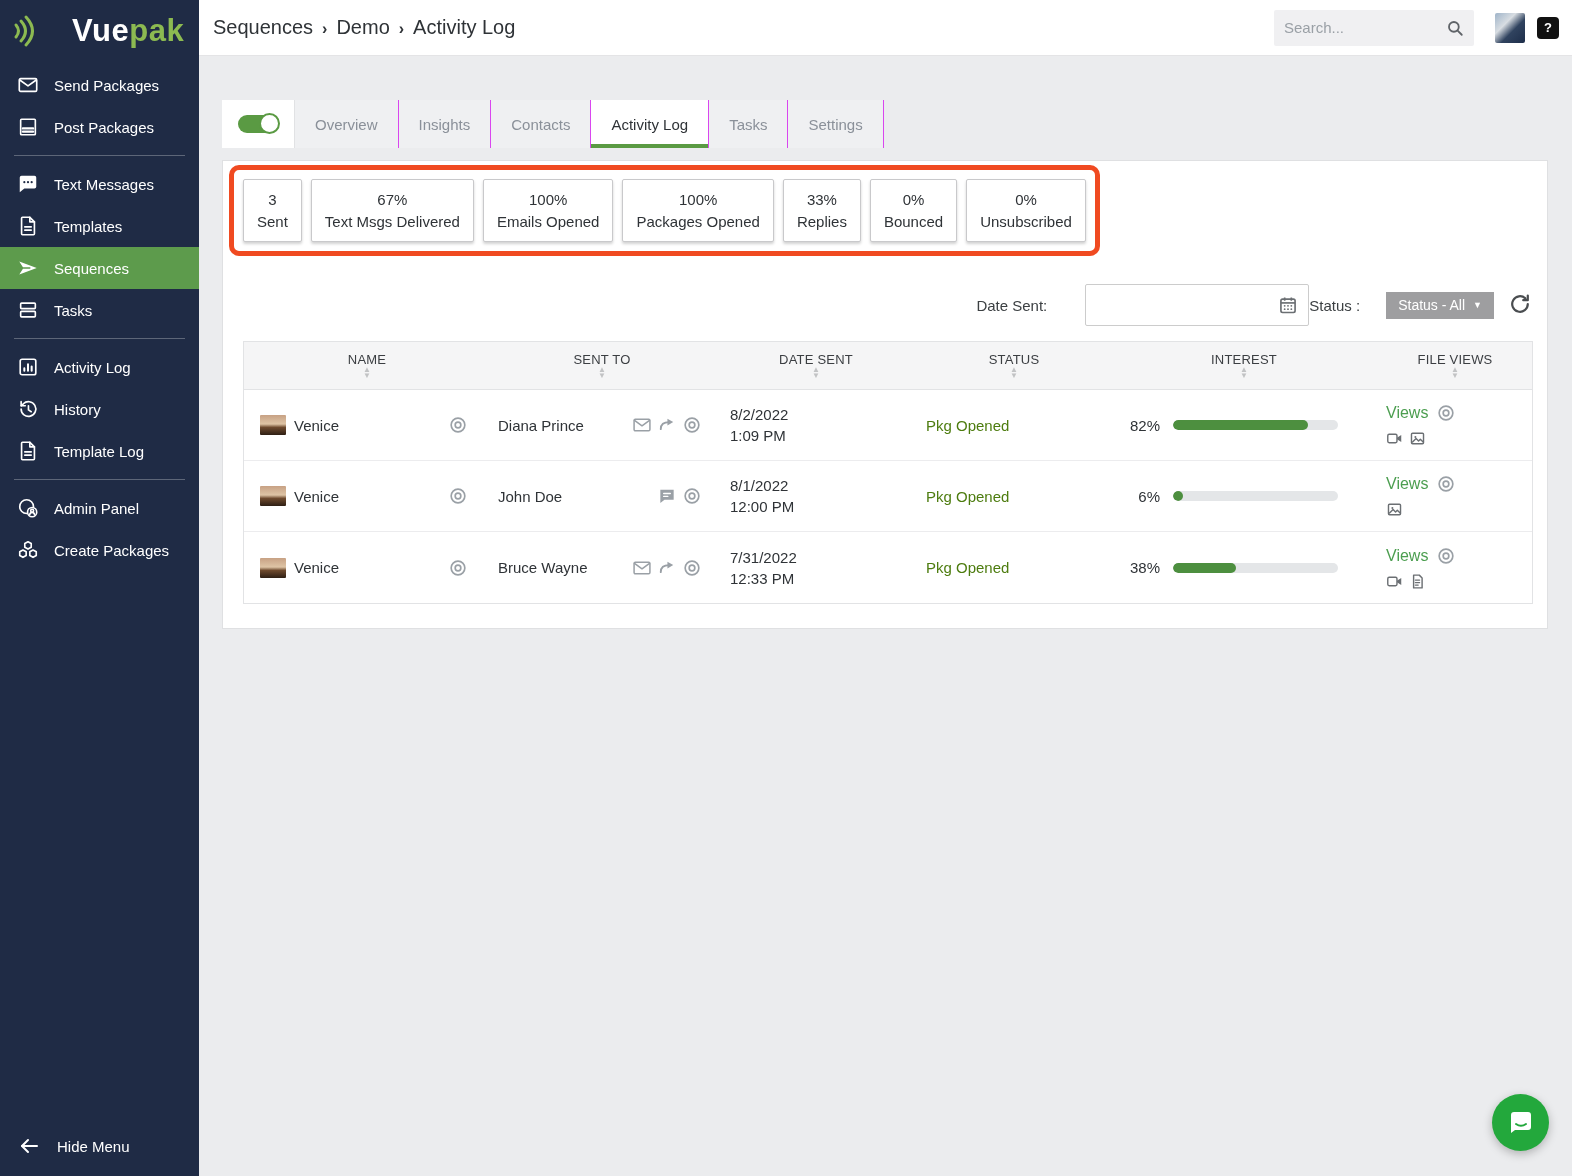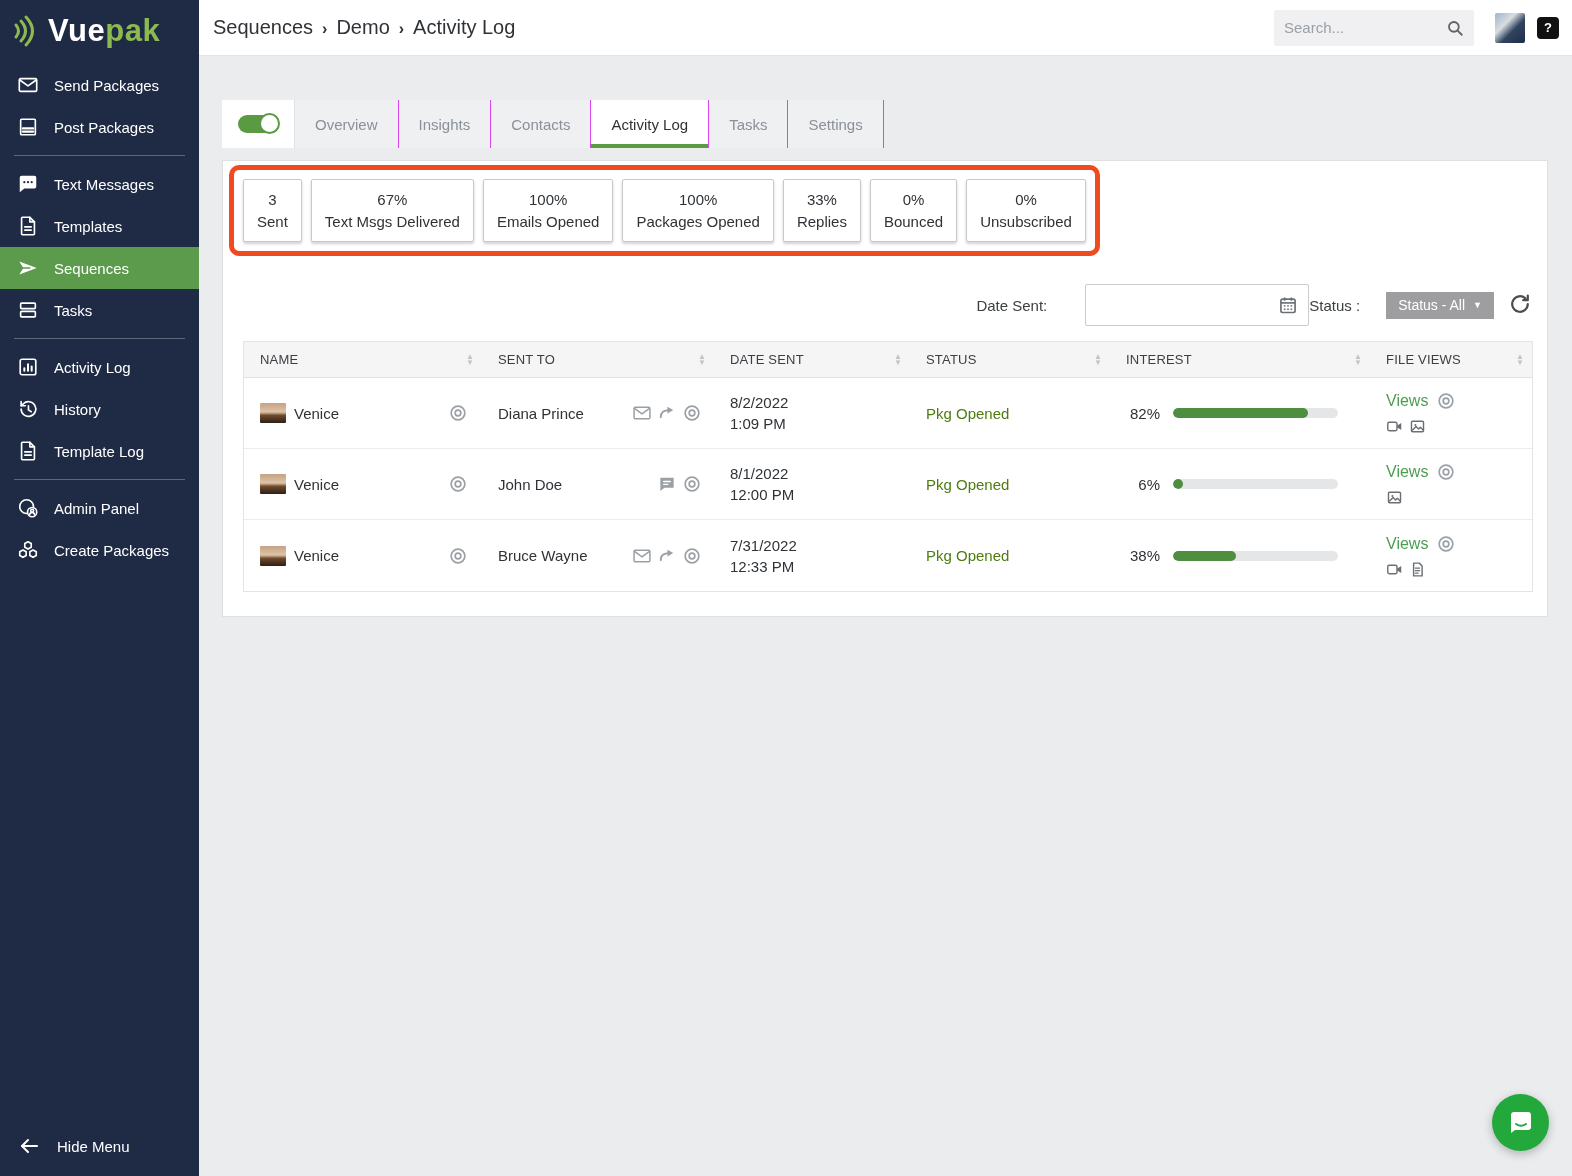--- a/index.html
+++ b/index.html
@@ -4,21 +4,21 @@
 <style>
   * { box-sizing: border-box; margin: 0; padding: 0; }
   html,body { width:1572px; height:1176px; overflow:hidden; }
   body { font-family:"Liberation Sans", sans-serif; background:#ebecee; color:#2f3337; }
   .app { display:flex; width:1572px; height:1176px; }
 
   
   .sidebar { width:199px; min-width:199px; background:#1f2b45; color:#fff; position:relative; }
   .logo { height:62px; display:flex; align-items:center; padding-left:10px; gap:4px; }
   .logo-wave { width:34px; height:40px; }
-  .logo-text { font-size:31px; font-weight:bold; letter-spacing:0.5px; }
+  .logo-text { font-size:31px; font-weight:bold; letter-spacing:0.5px;margin-left:24px; }
   .logo-text .a { color:#ffffff; }
   .logo-text .b { color:#8cba51; }
   .menu { padding-top:2px; }
   .menu-item { display:flex; align-items:center; height:42px; padding-left:17px; gap:15px; font-size:15px; cursor:pointer; }
   .menu-item .mi-icon { width:22px; height:22px; flex:0 0 22px; display:flex; align-items:center; justify-content:center; }
   .menu-item svg { width:22px; height:22px; }
   .menu-item.active { background:#5d9b4c; }
   .menu-divider { border-top:1px solid rgba(255,255,255,0.28); margin:7px 14px; }
   .hide-menu { position:absolute; bottom:18px; left:0; display:flex; align-items:center; gap:16px; padding-left:17px; font-size:15px; cursor:pointer; }
   .hide-menu svg { width:24px; height:24px; }
@@ -68,21 +68,21 @@
                 font-size:14px; font-family:inherit; display:flex; align-items:center; gap:8px; cursor:pointer; }
   .status-btn .caret { font-size:9px; }
   .refresh-btn { margin-left:15px; width:24px; height:24px; color:#4a4d50; cursor:pointer; }
   .refresh-btn svg { width:22px; height:22px; }
 
   
   .table { margin:15px 14px 0 14px; border:1px solid #e2e3e5; }
   .t-head, .t-row { display:grid; grid-template-columns:238px 232px 196px 200px 260px 1fr; }
   .t-head { background:#f5f5f6; border-bottom:1px solid #e2e3e5; }
   .th { display:flex; align-items:center; justify-content:space-between; padding:10px 8px 10px 16px;
-        font-size:13px; color:#3b3e42; letter-spacing:0.2px; cursor:pointer; }
+        font-size:13px; color:#3b3e42; letter-spacing:0.2px; cursor:pointer;flex-direction:column; }
   .sort { display:flex; flex-direction:column; line-height:6px; font-size:8px; color:#c2c3c5; }
   .t-row { min-height:71px; align-items:center; border-bottom:1px solid #ececee; background:#fff; }
   .t-row:last-child { border-bottom:none; }
   .cell { padding:8px 8px 8px 16px; font-size:15px; color:#2f3337; }
   .name-cell { display:flex; align-items:center; gap:8px; }
   .name-cell .spacer { flex:1; }
   .thumb { width:26px; height:20px; border-radius:1px;
            background:linear-gradient(180deg,#c7a184 0%,#dec4a5 45%,#6e4a2e 62%,#2e1f14 100%); }
   .eye-btn { width:20px; height:20px; color:#9aa0a6; cursor:pointer; margin-right:6px; }
   .eye-btn svg, .mini-icon svg { width:20px; height:20px; display:block; }

